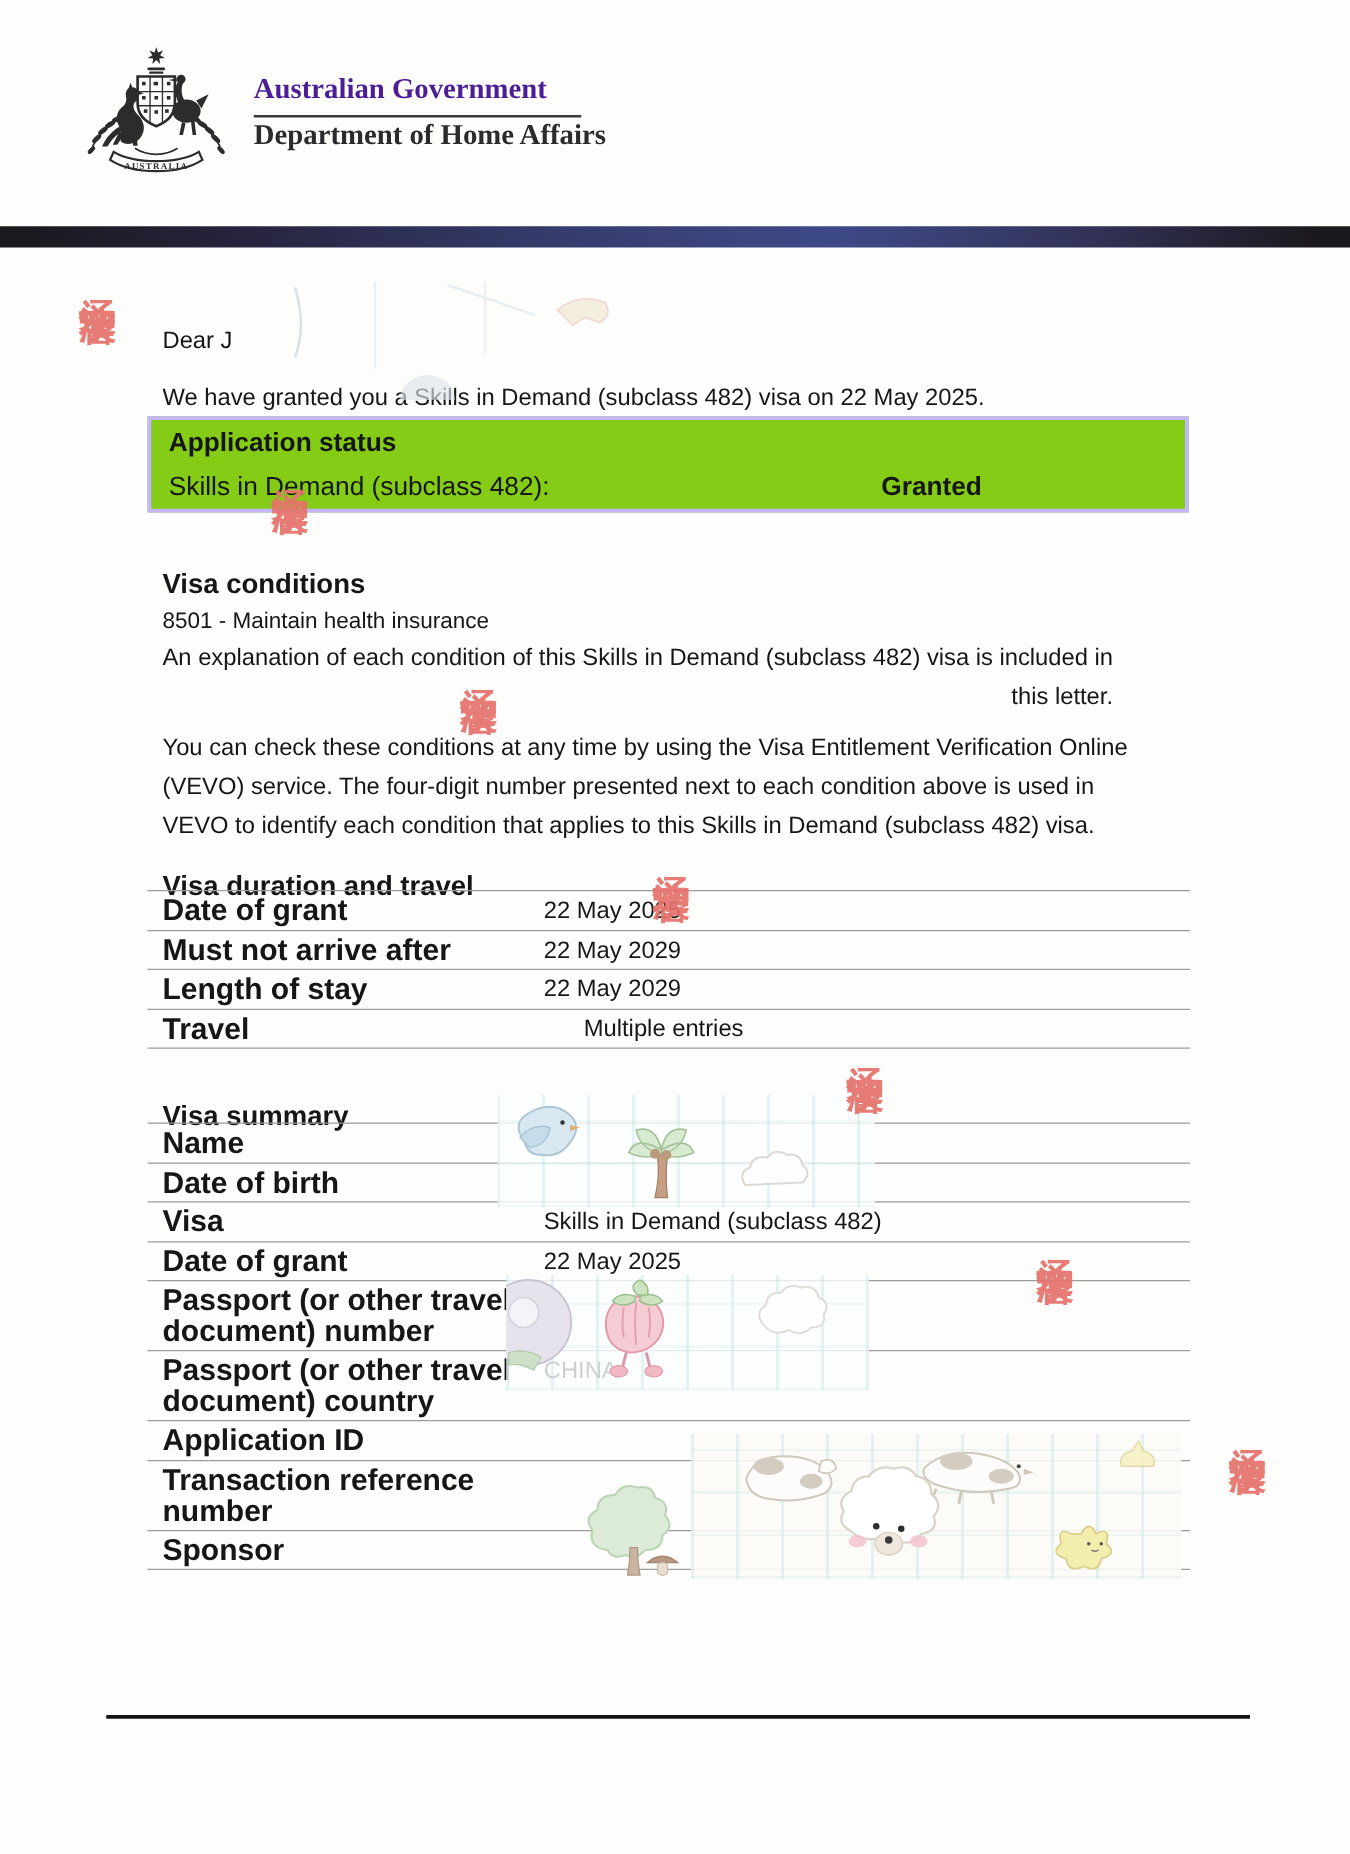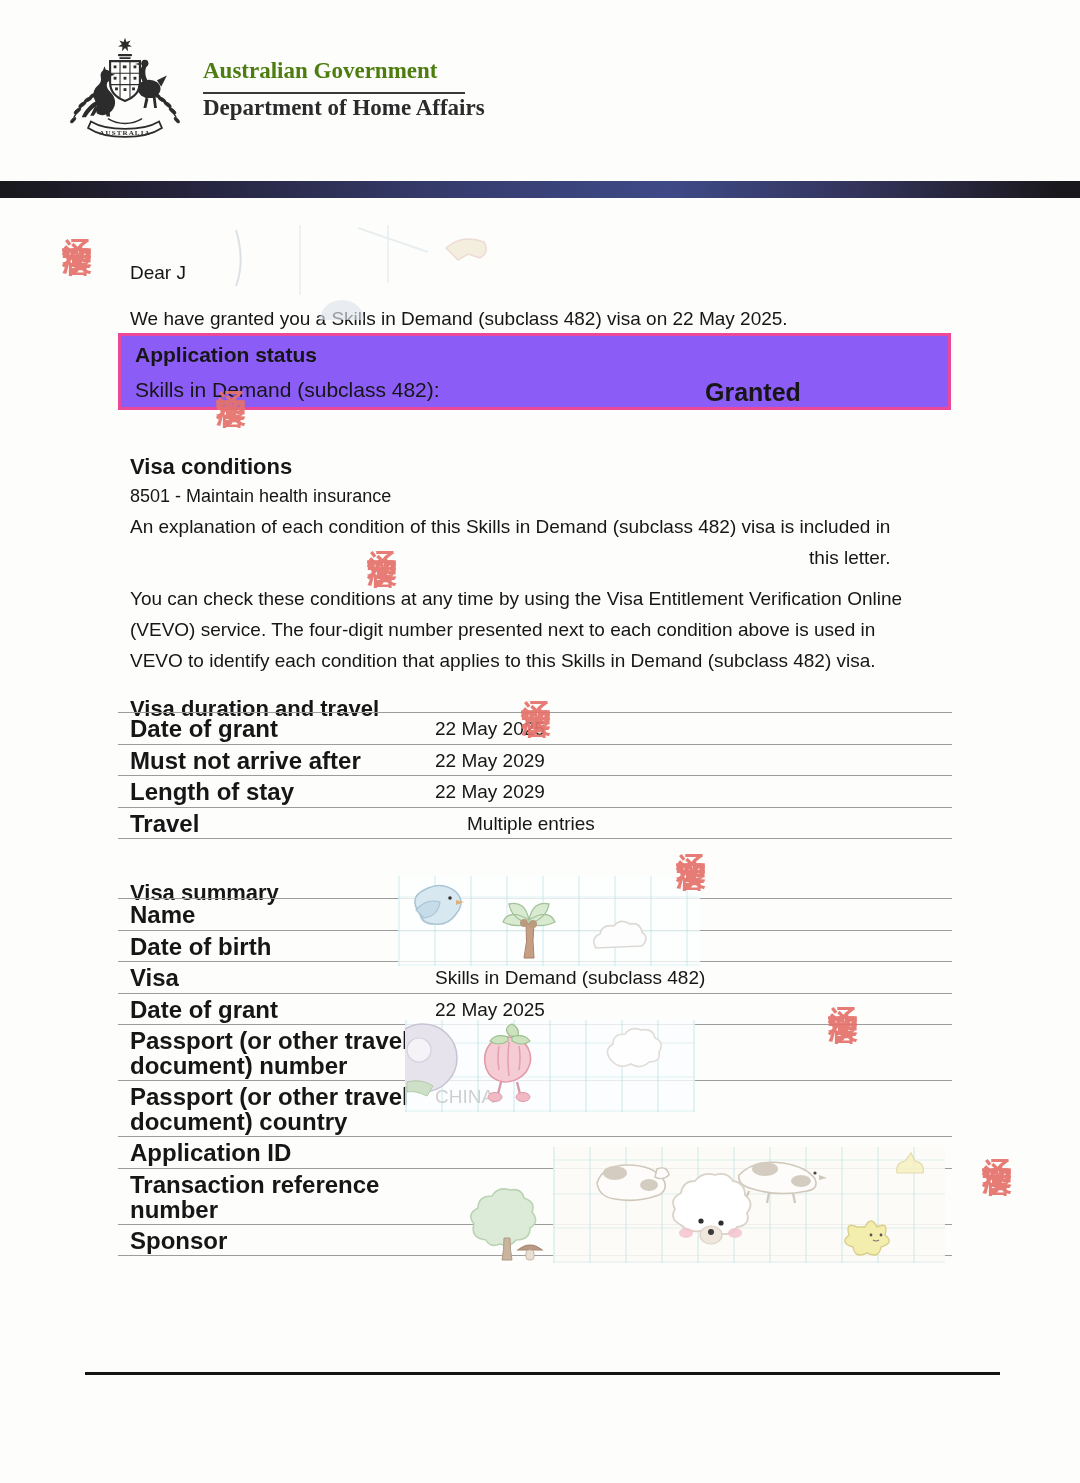--- a/index.html
+++ b/index.html
@@ -2,44 +2,44 @@
 <html><head>
 <meta charset="utf-8">
 <style>
   html,body{margin:0;padding:0;background:#ffffff;}
   .page{position:relative;width:1080px;height:1483px;background:#fdfdfc;
         font-family:"Liberation Sans",sans-serif;color:#161616;overflow:hidden;}
 
   
   .crest{position:absolute;left:54px;top:32px;width:142px;height:118px;}
   .gov-block{position:absolute;left:203px;top:58px;}
-  .gov-title{font-family:"Liberation Serif",serif;font-weight:bold;font-size:23px;color:#4d7c0f;}
+  .gov-title{font-family:"Liberation Serif",serif;font-weight:bold;font-size:23px;color:#4c1d95;}
   .gov-rule{width:262px;height:2px;background:#3a3a3a;margin-top:8px;}
   .dept-title{font-family:"Liberation Serif",serif;font-weight:bold;font-size:23px;color:#2b2b2b;margin-top:1px;}
   .topbar{position:absolute;left:0;top:181px;width:1080px;height:17px;
           background:linear-gradient(90deg,#19181c 0%,#26243e 18%,#363c6e 42%,#3e4a87 62%,#33335a 80%,#1a181c 98%);}
 
   
   .wm{position:absolute;writing-mode:vertical-rl;text-orientation:upright;
       font-size:30px;line-height:34px;letter-spacing:3px;font-weight:600;
       color:#e5736b;opacity:.93;z-index:30;pointer-events:none;}
   .wm1{left:60px;top:214px;}  .wm2{left:214px;top:366px;}
   .wm3{left:365px;top:526px;} .wm4{left:519px;top:676px;}
   .wm5{left:674px;top:829px;} .wm6{left:826px;top:982px;}
   .wm7{left:980px;top:1134px;}
 
   
   .salutation{position:absolute;left:130px;top:243px;font-size:19px;z-index:5;}
   .intro{position:absolute;left:130px;top:289px;font-size:19px;z-index:5;}
 
   .status-box{position:absolute;left:118px;top:333px;width:827px;height:71px;
-              border:3px solid #ec4899;background:#8b5cf6;z-index:4;}
+              border:3px solid #c4b5fd;background:#84cc16;z-index:4;}
   .sb-title{position:absolute;left:14px;top:7px;font-size:21px;font-weight:bold;}
   .sb-label{position:absolute;left:14px;top:42px;font-size:21px;}
-  .sb-status{position:absolute;left:584px;top:42px;font-size:25px;font-weight:bold;}
+  .sb-status{position:absolute;left:584px;top:42px;font-size:21px;font-weight:bold;}
 
   .section-h{position:absolute;left:130px;font-size:22px;font-weight:bold;z-index:5;}
   .h-conditions{top:436px;} .h-duration{top:678px;} .h-summary{top:862px;}
   .condition-item{position:absolute;left:130px;top:468px;font-size:18px;z-index:5;}
   .para{position:absolute;left:130px;font-size:19px;line-height:31px;z-index:5;}
   .para1{top:511px;text-align:right;} .para2{top:583px;}
 
   
   .vtable{position:absolute;left:118px;width:834px;z-index:5;}
   .t-duration{top:712px;} .t-summary{top:898px;}

